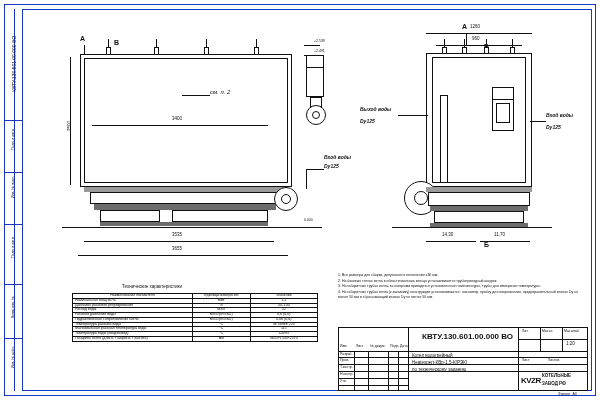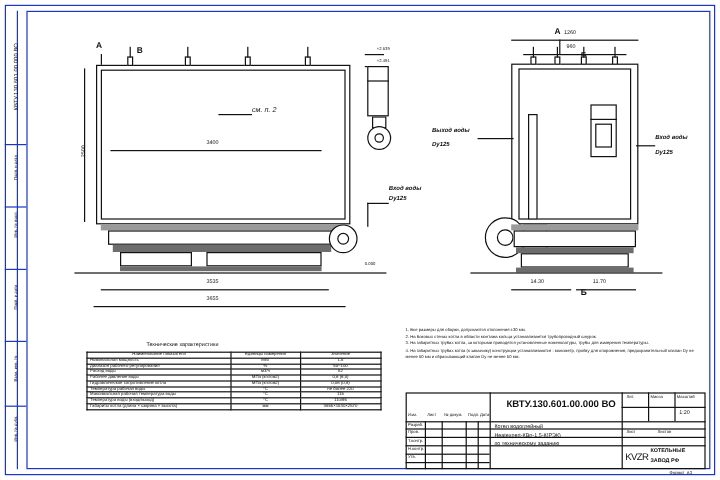--- a/index.html
+++ b/index.html
@@ -28,21 +28,21 @@
   .filld{background:#6d6d6d;}
   .circ{position:absolute;border:1px solid #111;border-radius:50%;box-sizing:border-box;background:#fff;}
   
   table.spec{position:absolute;border-collapse:collapse;}
   table.spec td{border:1px solid #111;font-size:3.6px;padding:0 2px;line-height:1.05;}
   table.spec td.c{text-align:center;}
   table.spec td.hd{text-align:center;font-size:3.6px;}
   
   .tb{position:absolute;border:1px solid #111;box-sizing:border-box;}
   .notes div{margin-bottom:1px;}
-  .logo{position:absolute;font-weight:normal;letter-spacing:-0.5px;}
+  .logo{position:absolute;font-weight:bold;letter-spacing:-0.5px;}
 </style>
 </head>
 <body>
 
 <div id="sheet">
 
   <div class="frame-outer"></div>
   <div class="frame-inner"></div>
 
   <div class="ln v blue" style="left:14px;top:9px;height:382px;"></div>

